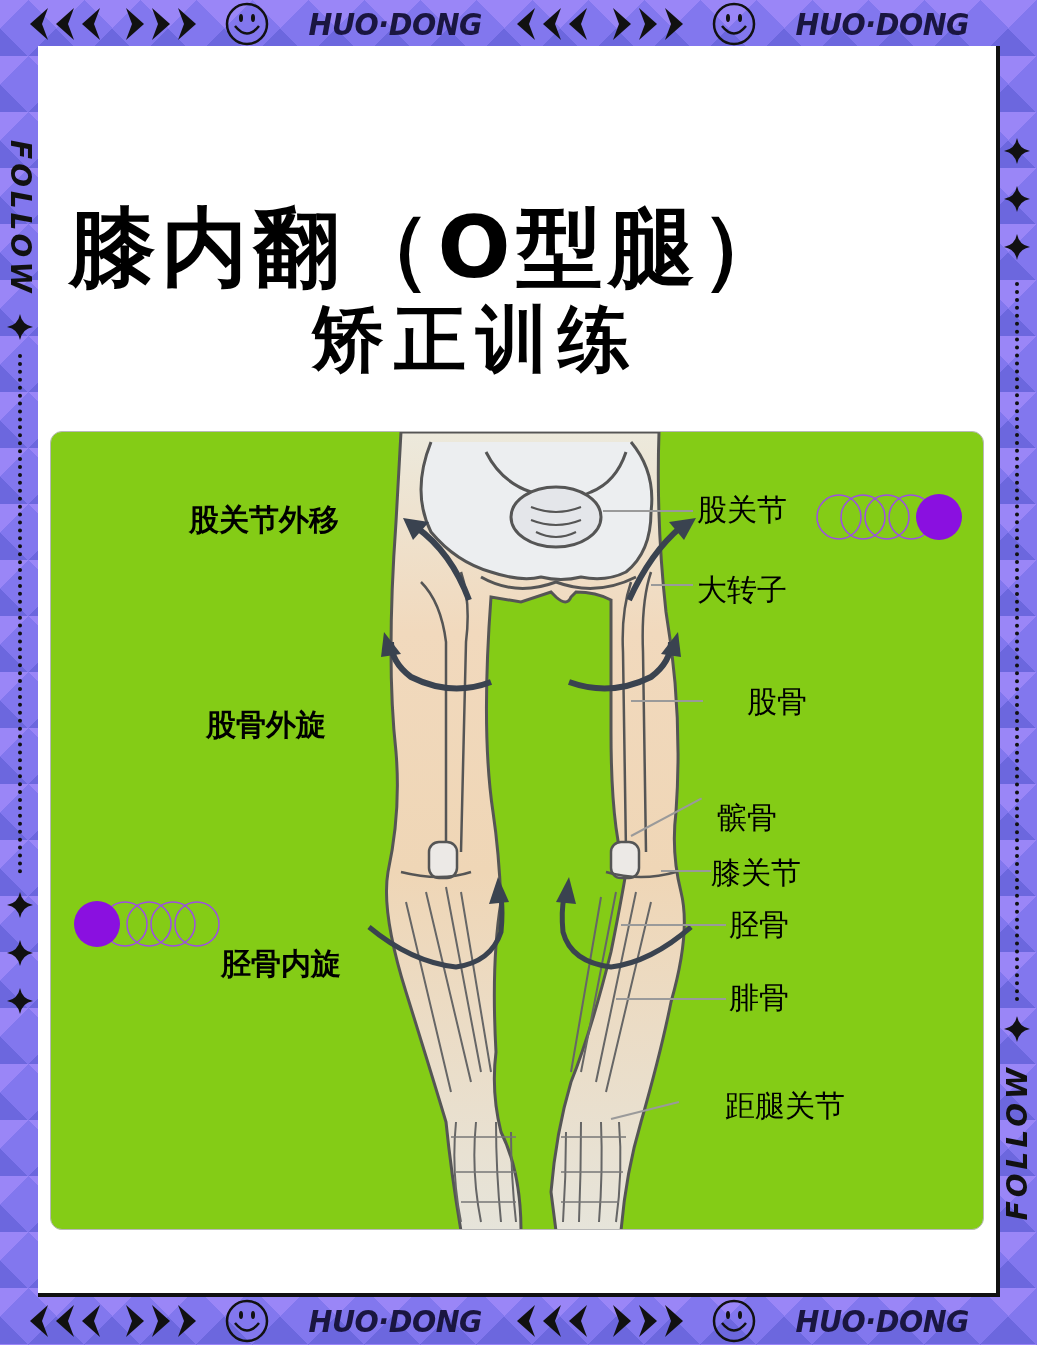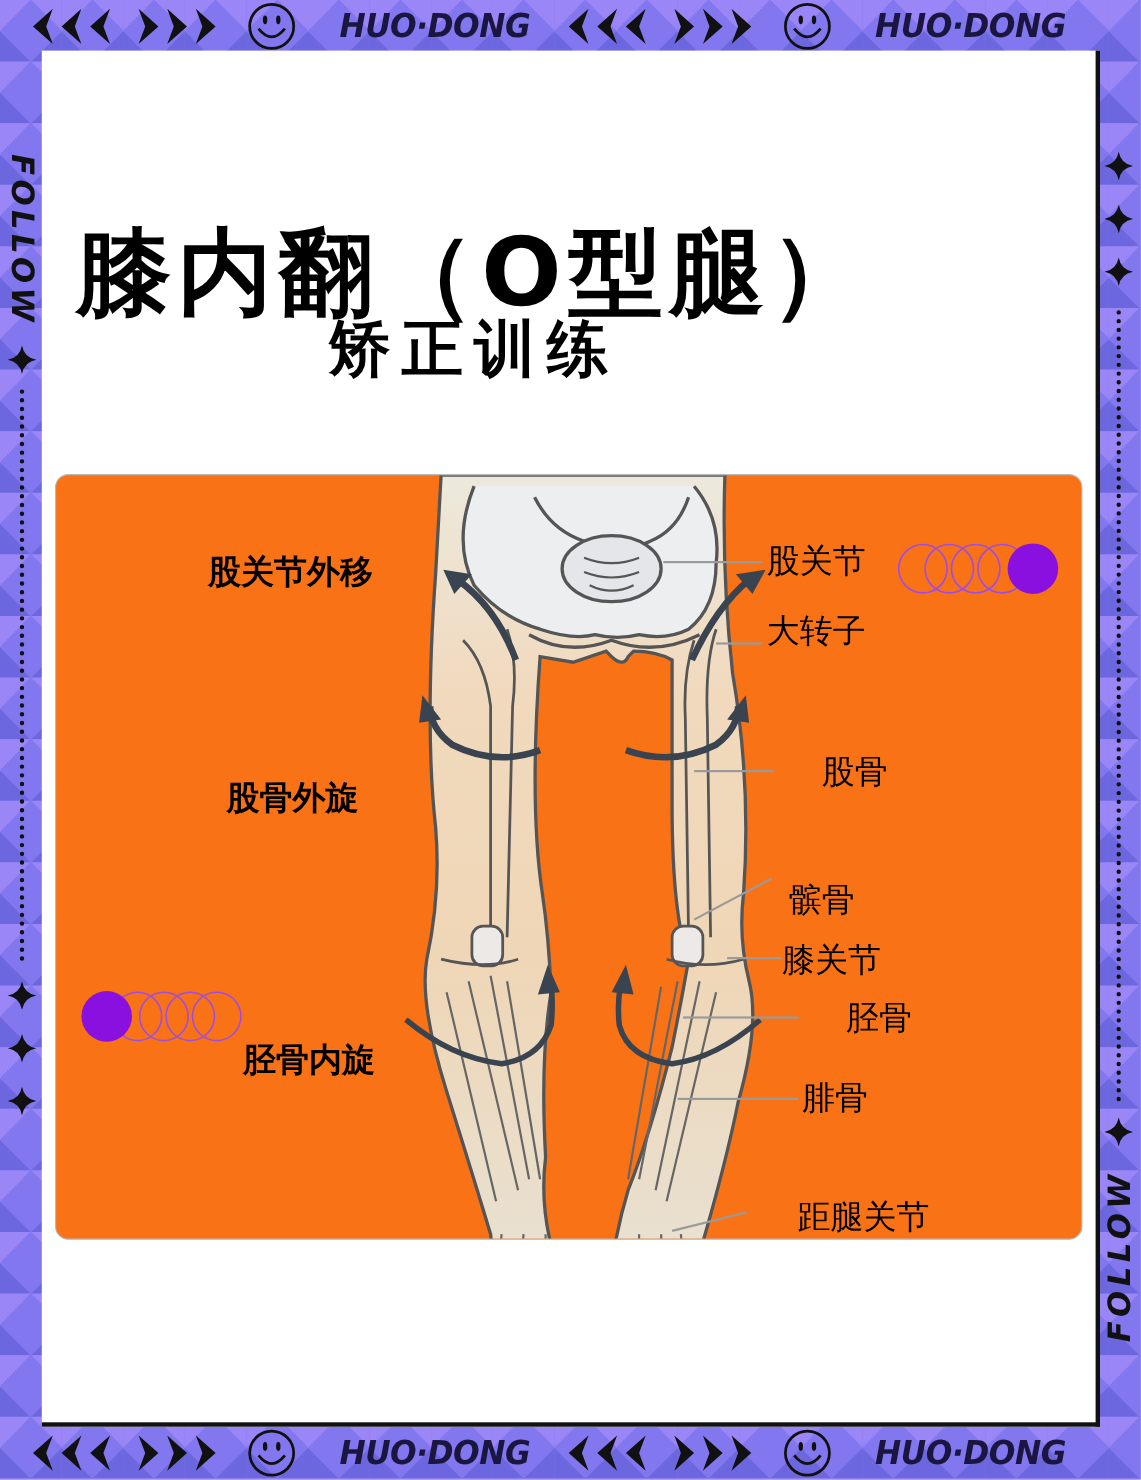--- a/index.html
+++ b/index.html
@@ -30,22 +30,22 @@
     font-size:28px;color:#111;letter-spacing:4px;}
   .follow.l{writing-mode:vertical-rl;}
   .follow.r{writing-mode:vertical-rl;transform:rotate(180deg);}
   .star{width:26px;height:26px;}
   .dots{width:3px;border-left:4px dotted #111;}
   .page{position:absolute;left:38px;top:46px;width:962px;height:1251px;background:#fff;
     border-right:4px solid #111;border-bottom:4px solid #111;}
   .title{position:absolute;left:0;width:862px;text-align:center;font-weight:bold;
     color:#000;font-family:"DejaVu Sans",sans-serif;}
   .title.l1{top:190px;font-size:86px;letter-spacing:6px;}
-  .title.l2{top:280px;font-size:56px;letter-spacing:10px;}
-  .card{position:absolute;left:50px;top:431px;width:934px;height:696px;background:#f97316;
+  .title.l2{top:292px;font-size:72px;letter-spacing:10px;margin-left:45px;}
+  .card{position:absolute;left:50px;top:431px;width:934px;height:799px;background:#84cc16;
     border:1.5px solid #b8b8b8;border-radius:12px;overflow:hidden;}
   .lbl{position:absolute;font-size:30px;color:#000;white-space:nowrap;font-family:"DejaVu Sans",sans-serif;}
   .lbl.b{font-weight:bold;}
   .leader{position:absolute;height:2px;background:#9a9a9a;transform-origin:0 50%;}
   .dots-deco{position:absolute;}
 </style>
 </head>
 <body>
 
 <div class="bgpat"></div>
@@ -213,25 +213,25 @@
   <div class="leader" style="left:610px;top:438px;width:50px;"></div>
   <div class="leader" style="left:570px;top:492px;width:105px;"></div>
   <div class="leader" style="left:565px;top:566px;width:110px;"></div>
   <div class="leader" style="left:560px;top:686px;width:70px;transform:rotate(-14deg);"></div>
 
   <span class="lbl b" style="left:138px;top:68px;">股关节外移</span>
   <span class="lbl b" style="left:155px;top:226px;margin-top:47px;">股骨外旋</span>
   <span class="lbl b" style="left:170px;top:512px;">胫骨内旋</span>
 
   <span class="lbl" style="left:646px;top:58px;">股关节</span>
-  <span class="lbl" style="left:646px;top:122px;">大转子</span>
+  <span class="lbl" style="left:646px;top:138px;">大转子</span>
   <span class="lbl" style="left:696px;top:250px;">股骨</span>
   <span class="lbl" style="left:666px;top:343px;margin-top:23px;">髌骨</span>
   <span class="lbl" style="left:660px;top:421px;font-family:Liberation Serif, serif;">膝关节</span>
-  <span class="lbl" style="left:718px;top:473px;">胫骨</span>
+  <span class="lbl" style="left:678px;top:473px;">胫骨</span>
   <span class="lbl" style="left:678px;top:546px;">腓骨</span>
   <span class="lbl" style="left:634px;top:654px;margin-left:40px;">距腿关节</span>
 
   <svg class="dots-deco" width="150" height="50" viewBox="0 0 150 50" style="left:764px;top:61px;">
     <circle cx="24" cy="24" r="22" fill="none" stroke="#9d4de6" stroke-width="1.5"></circle>
     <circle cx="48" cy="24" r="22" fill="none" stroke="#9d4de6" stroke-width="1.5"></circle>
     <circle cx="72" cy="24" r="22" fill="none" stroke="#9d4de6" stroke-width="1.5"></circle>
     <circle cx="96" cy="24" r="22" fill="none" stroke="#9d4de6" stroke-width="1.5"></circle>
     <circle cx="124" cy="24" r="23" fill="#8a10e0"></circle>
   </svg>

